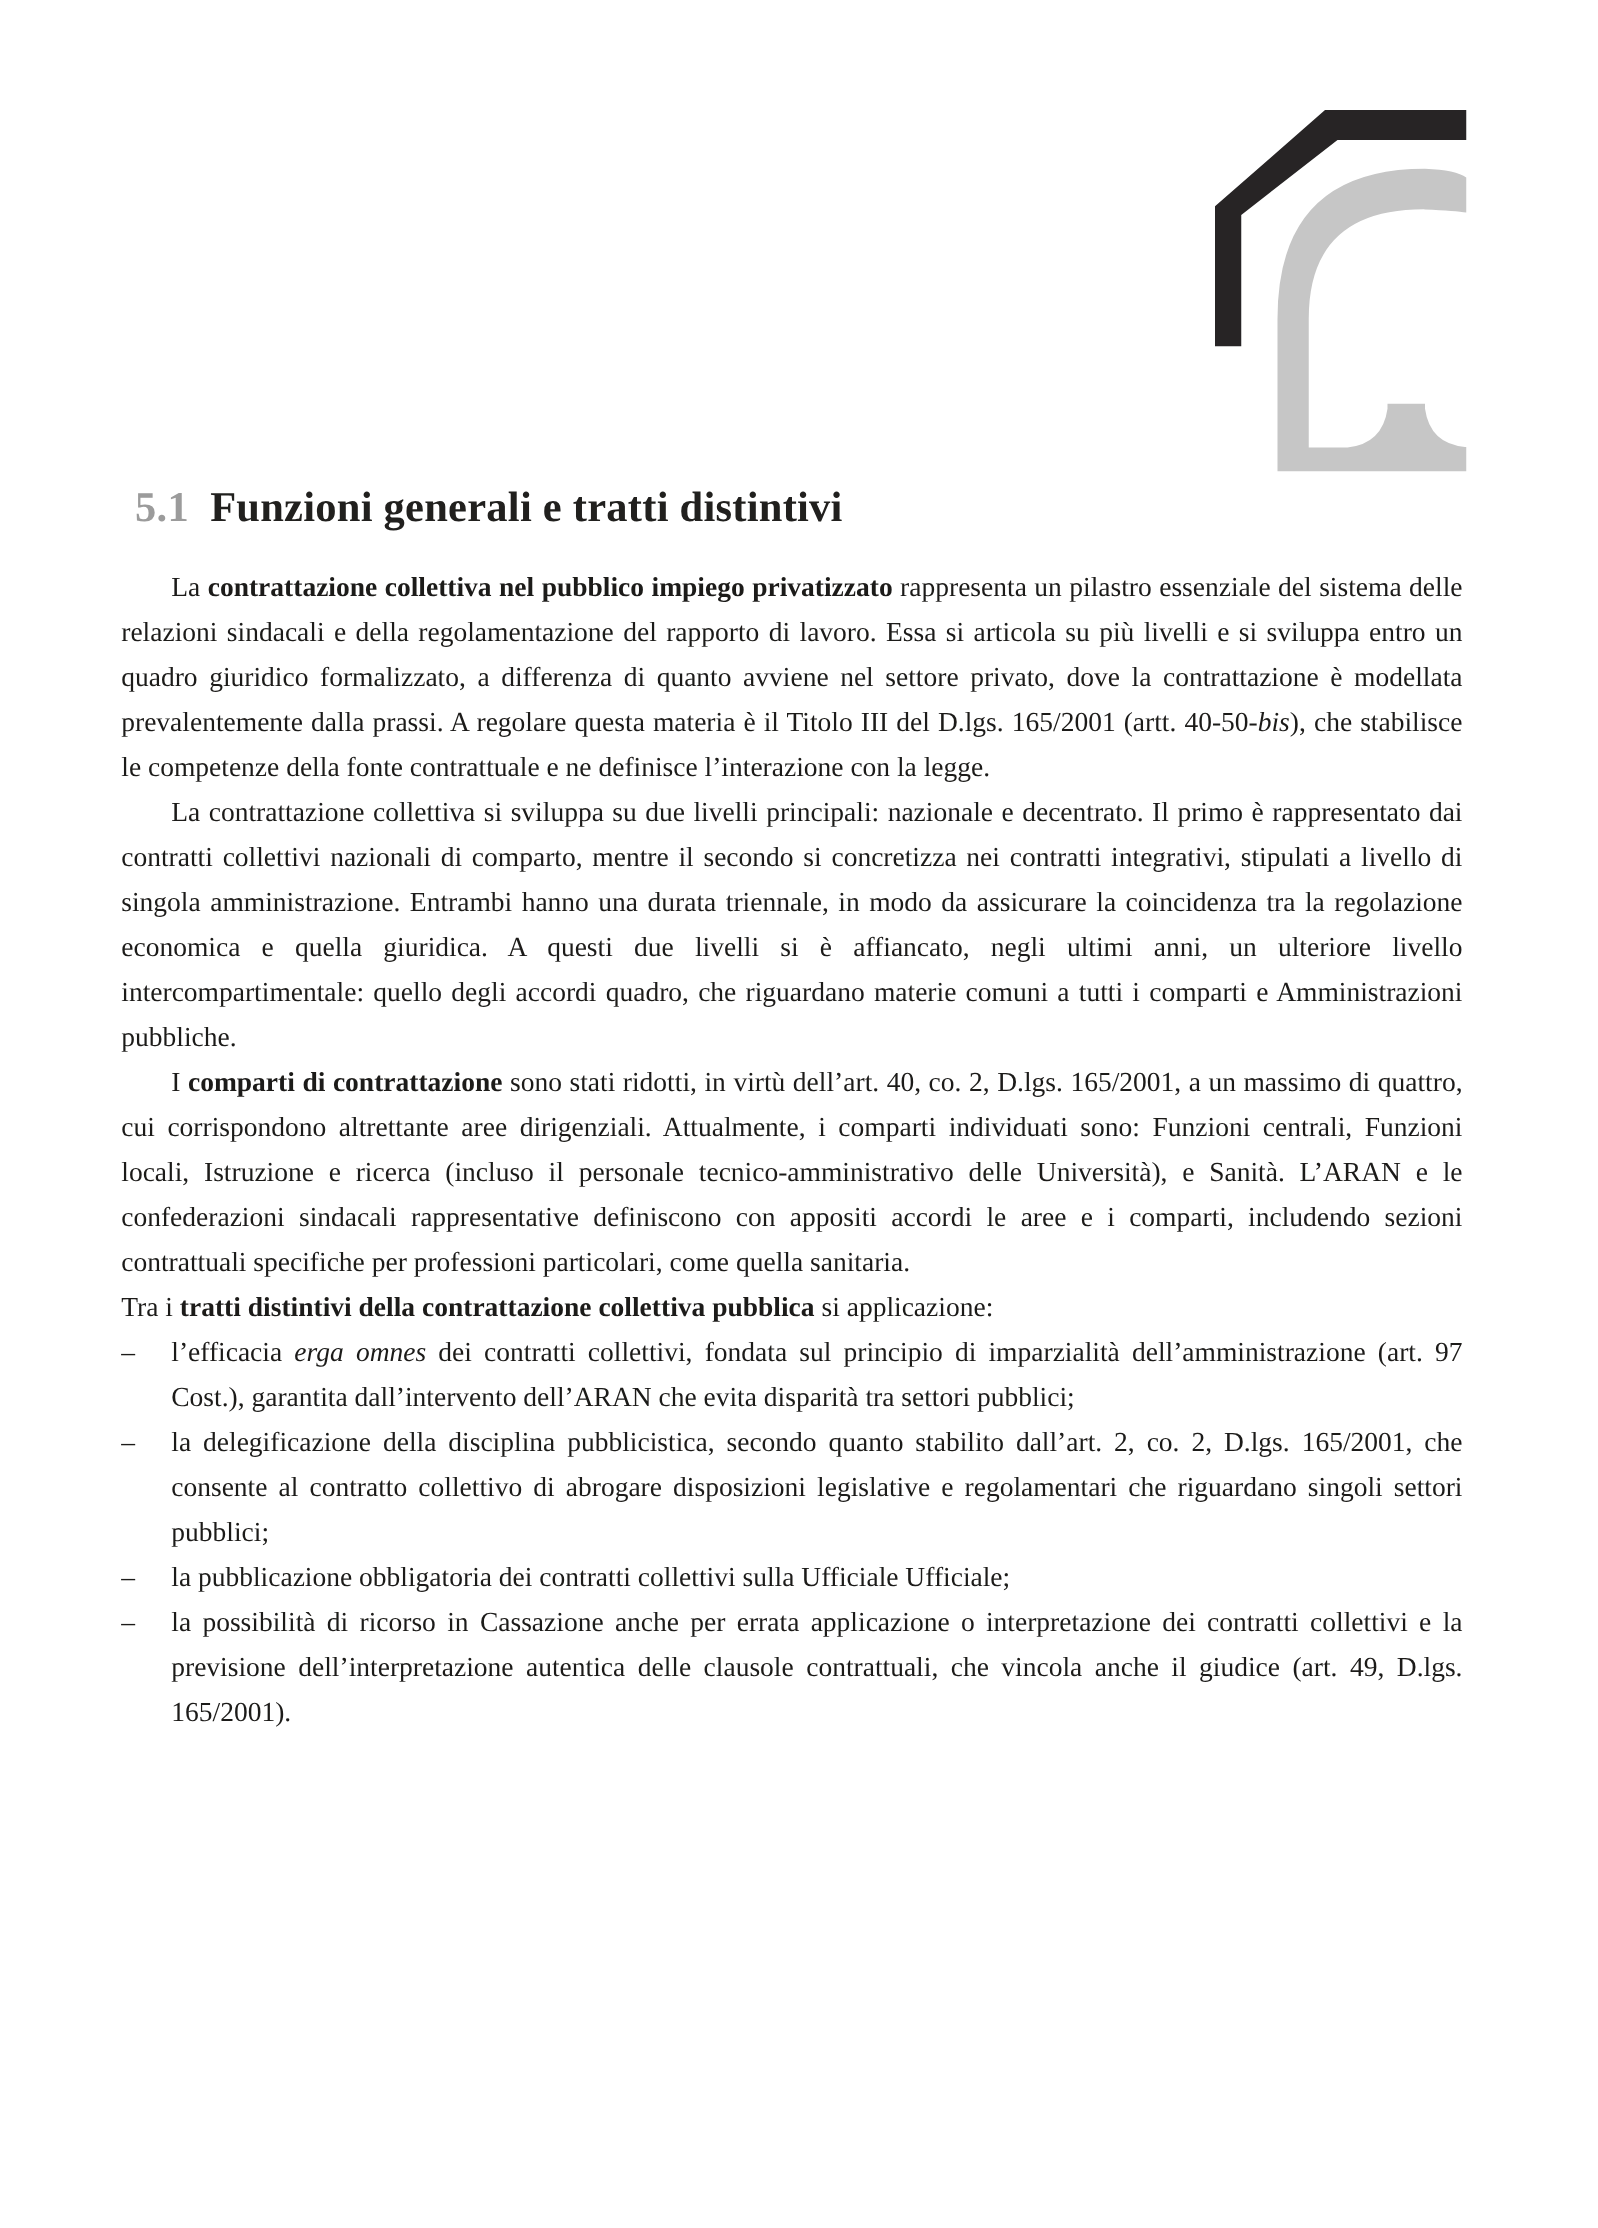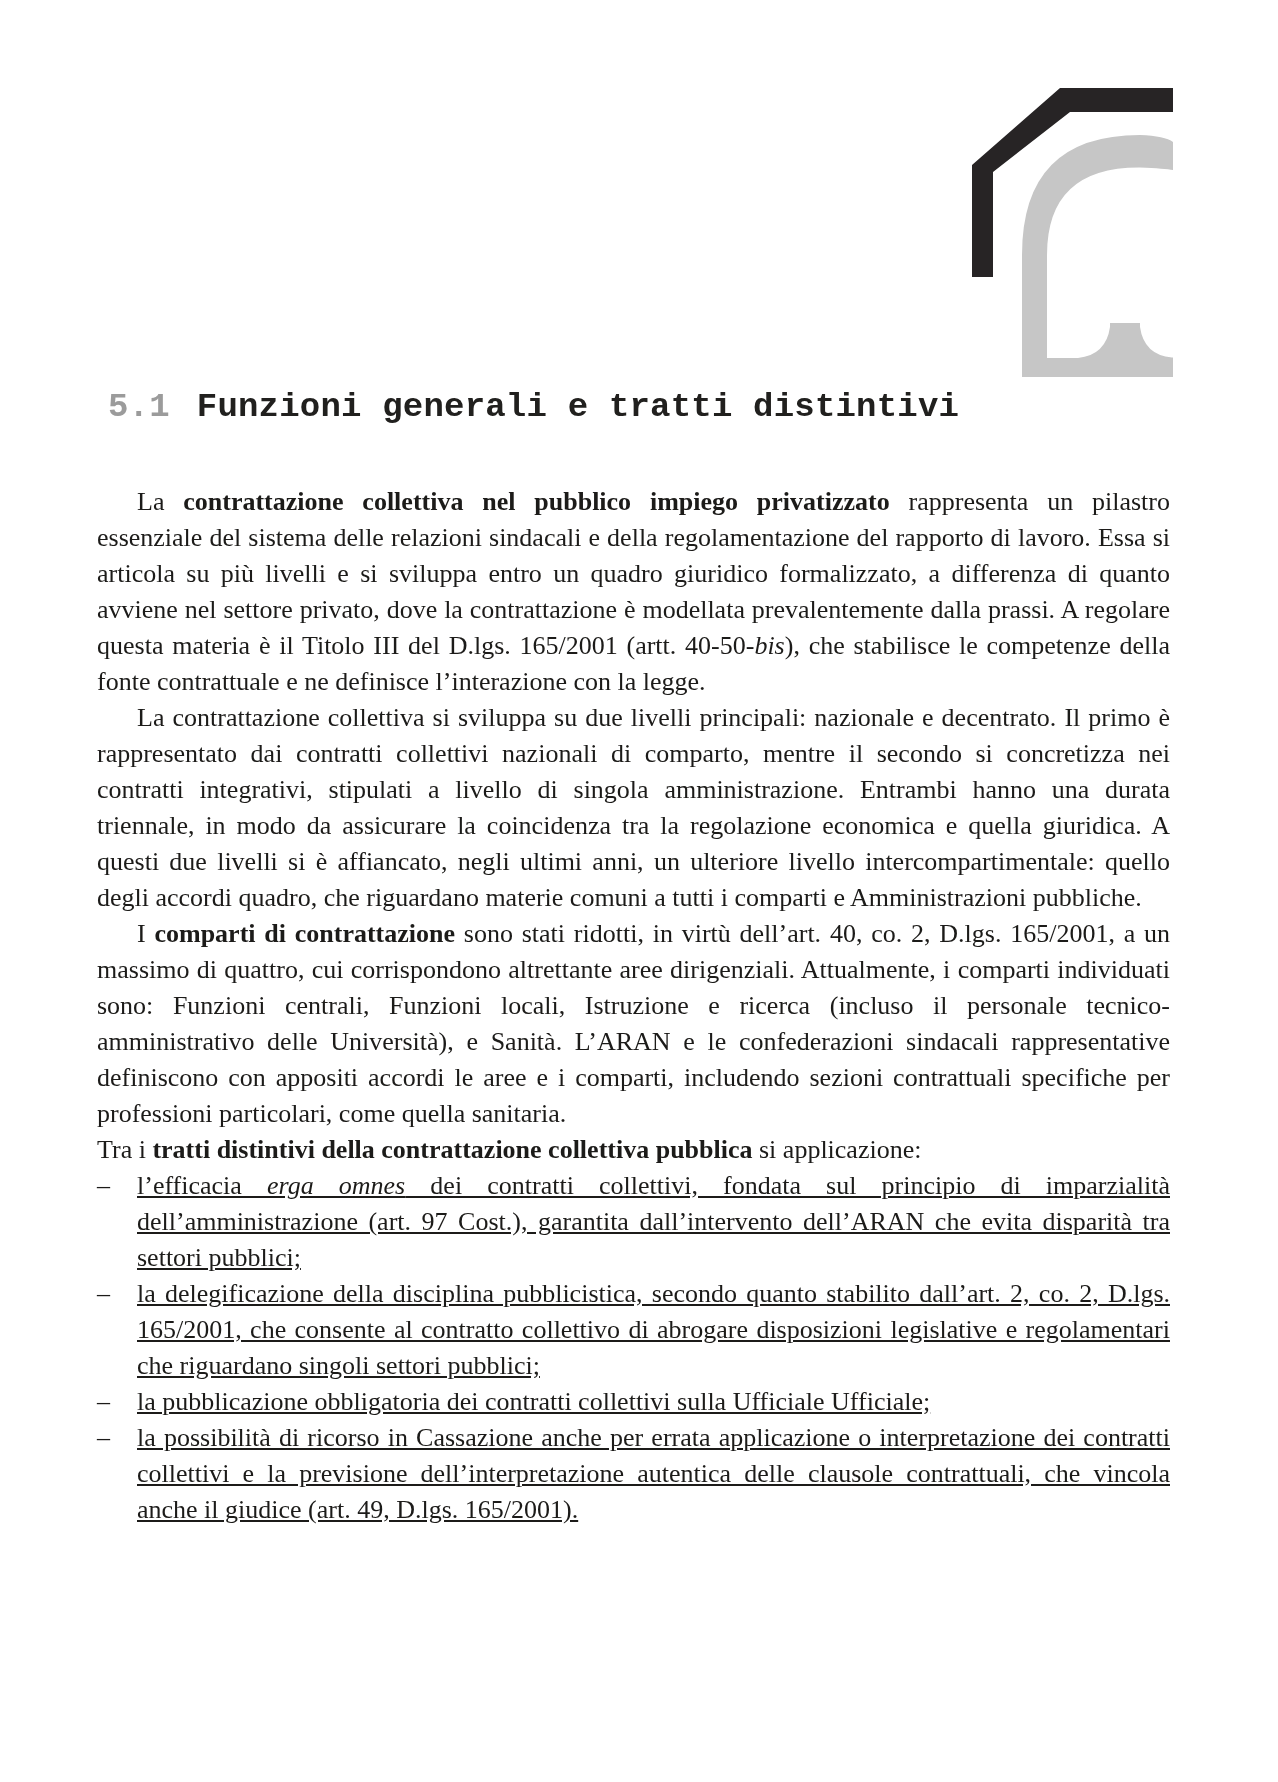--- a/index.html
+++ b/index.html
@@ -24,52 +24,51 @@
     height: 300px;
   }
 
   
   .heading {
     position: absolute;
     left: 108px;
     top: 388px;
     display: flex;
     align-items: flex-start;
-    gap: 27px;
-    font-family: Liberation Mono, monospace;
+    gap: 17px;
+    font-family: Liberation Serif, serif;
     font-weight: 700;
     font-size: 34px;
     letter-spacing: 0.2px;
     white-space: nowrap;
   }
 
   
   .article {
     position: absolute;
     left: 97px;
-    top: 484px;
+    top: 452px;
     width: 1073px;
-    font-size: 26px;
+    font-size: 22px;
     line-height: 36px;
     text-align: justify;
   }
   .para { margin: 0; }
   .para.indent { text-indent: 40px; }
   .article b { font-weight: 700; }
   .article i { font-style: italic; }
 
   .bullet { display: flex; }
   .bullet .marker {
     flex: 0 0 40px;
     width: 40px;
   }
   .bullet .btext {
     flex: 1 1 auto;
     text-align: justify;
-    text-decoration: underline;
   }
 </style>
 </head>
 <body style="background: rgb(255, 255, 255);">
 
 <svg class="deco" viewBox="0 0 220 300" width="220" height="300" aria-hidden="true">
   <path d="M62,297 L62,175 Q62,55 180,55 Q205,56 213,62 L213,90 Q205,88.5 180,87.5 Q87,87 87,175 L87,278 L118,278 Q146,275 150,247 L150,243 L180,243 L180,247 Q184,275 212,277.5 L213,277.5 L213,297 Z" fill="#c6c6c6"></path>
   <path d="M12,197 L12,85 L100,8 L213,8 L213,32 L110,32 L33,92 L33,197 Z" fill="#272425"></path>
 </svg>
 

